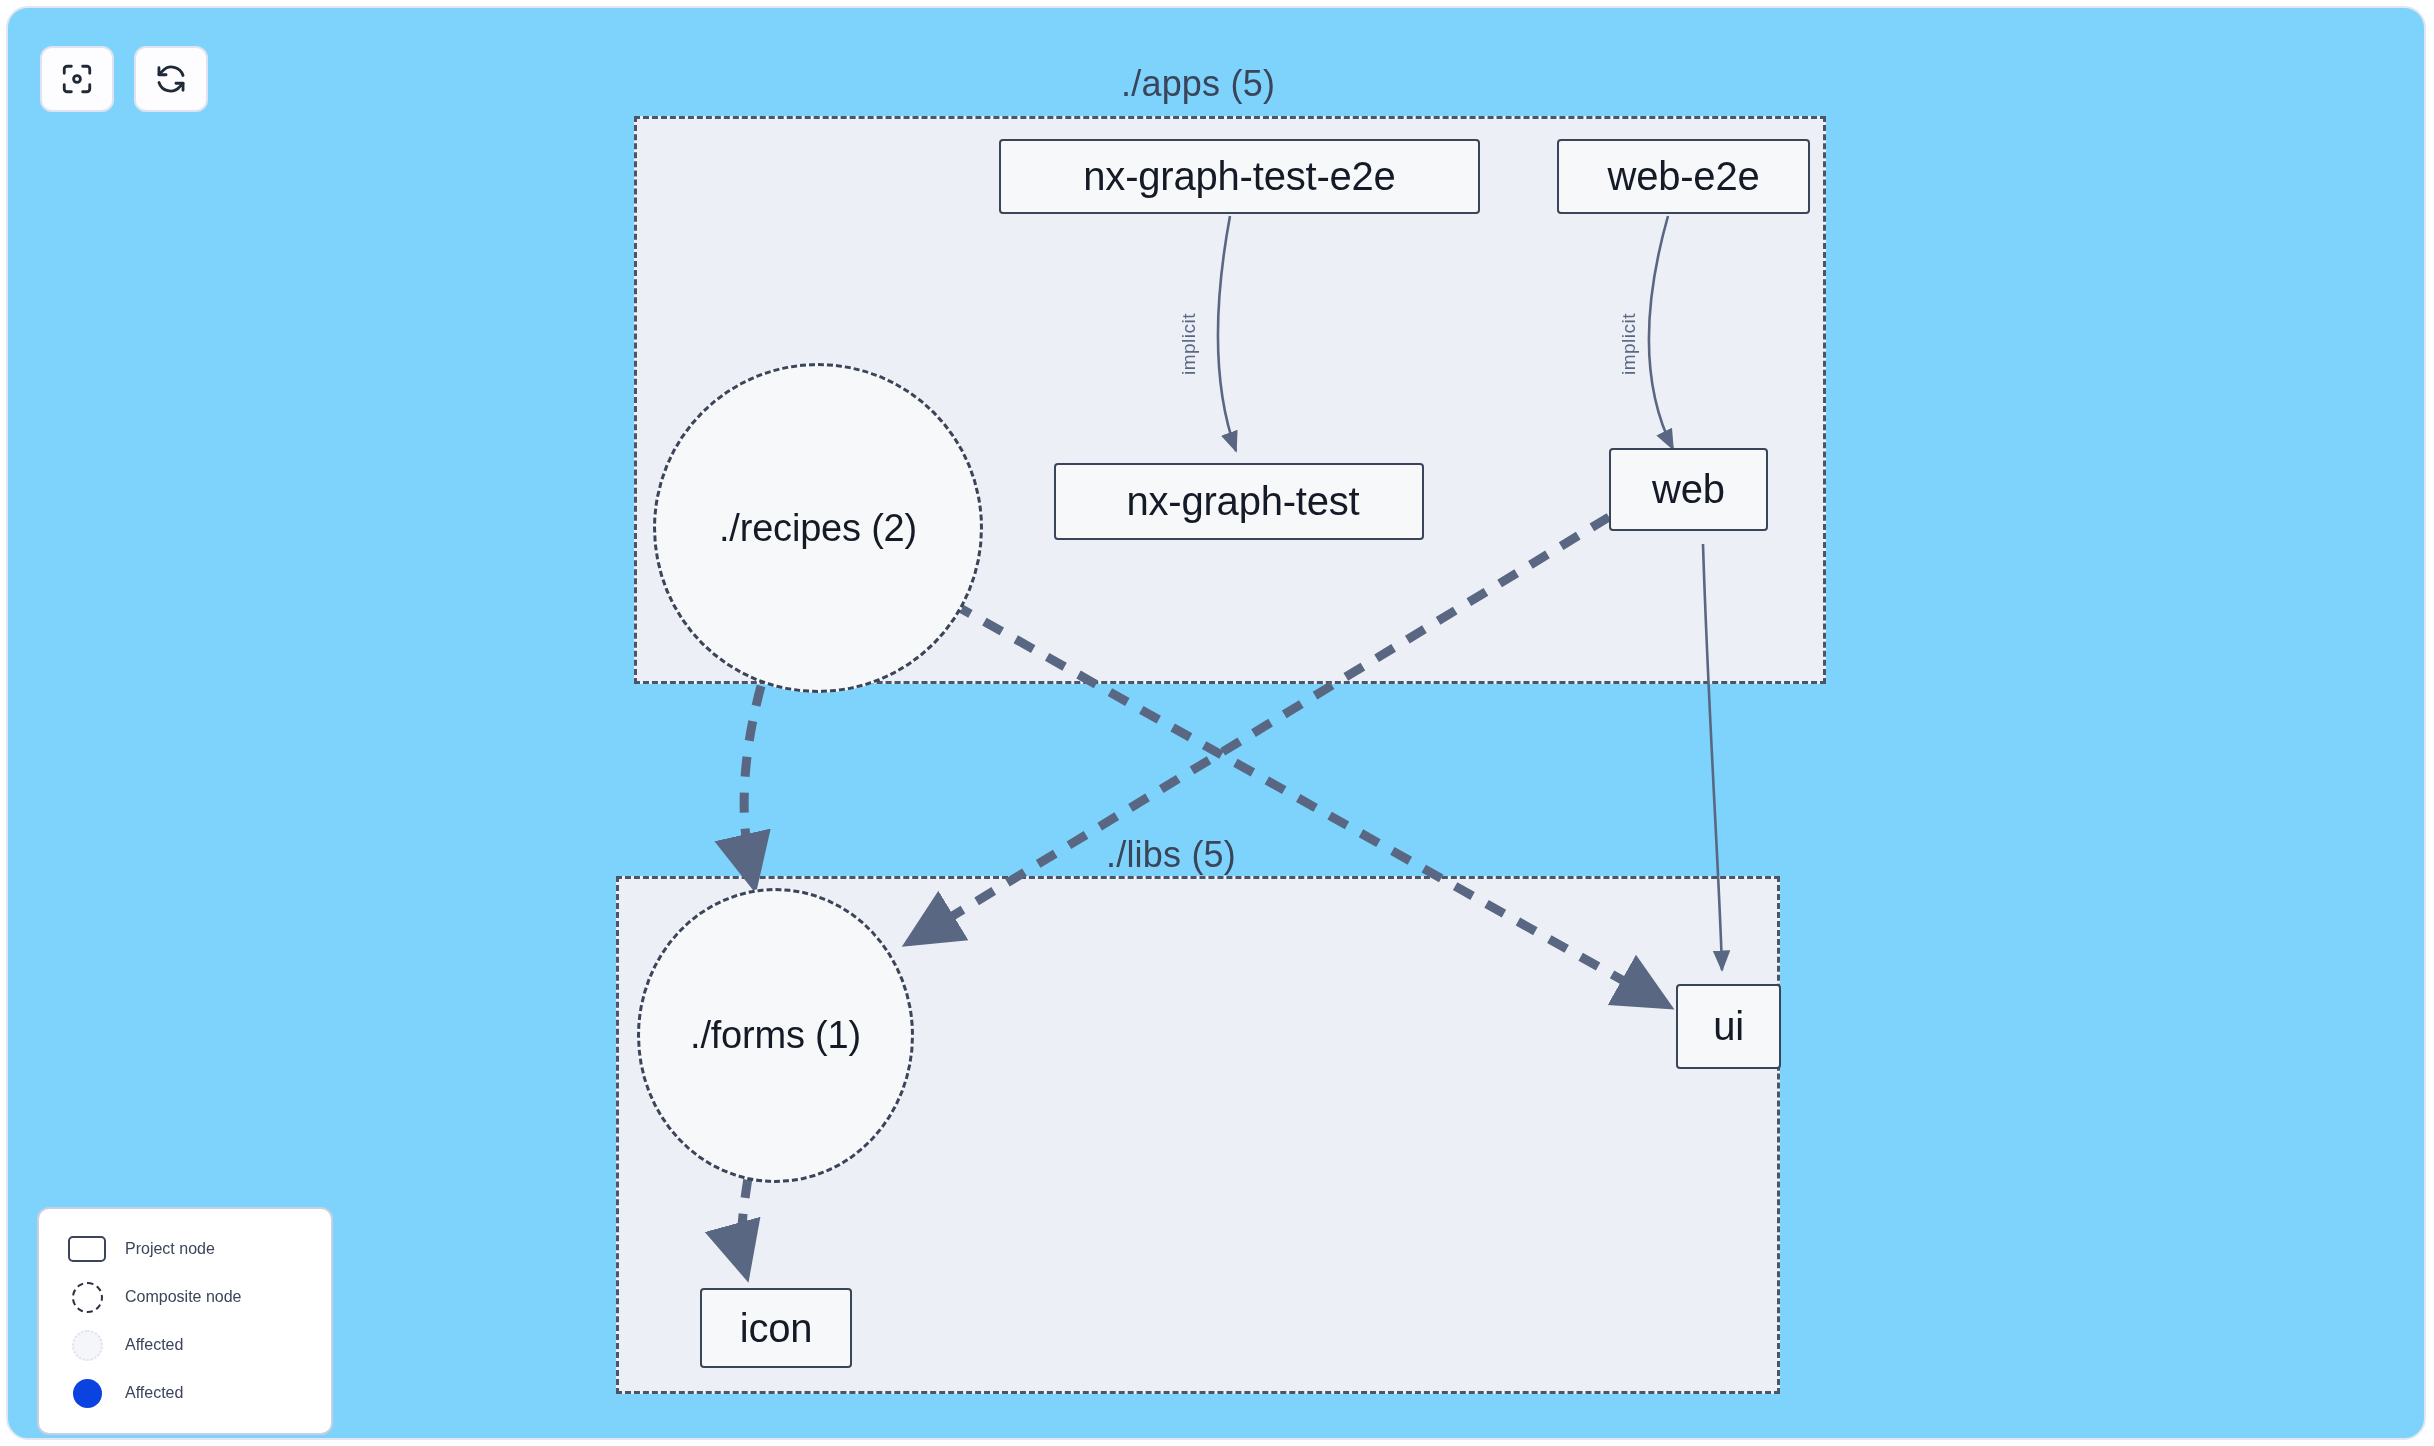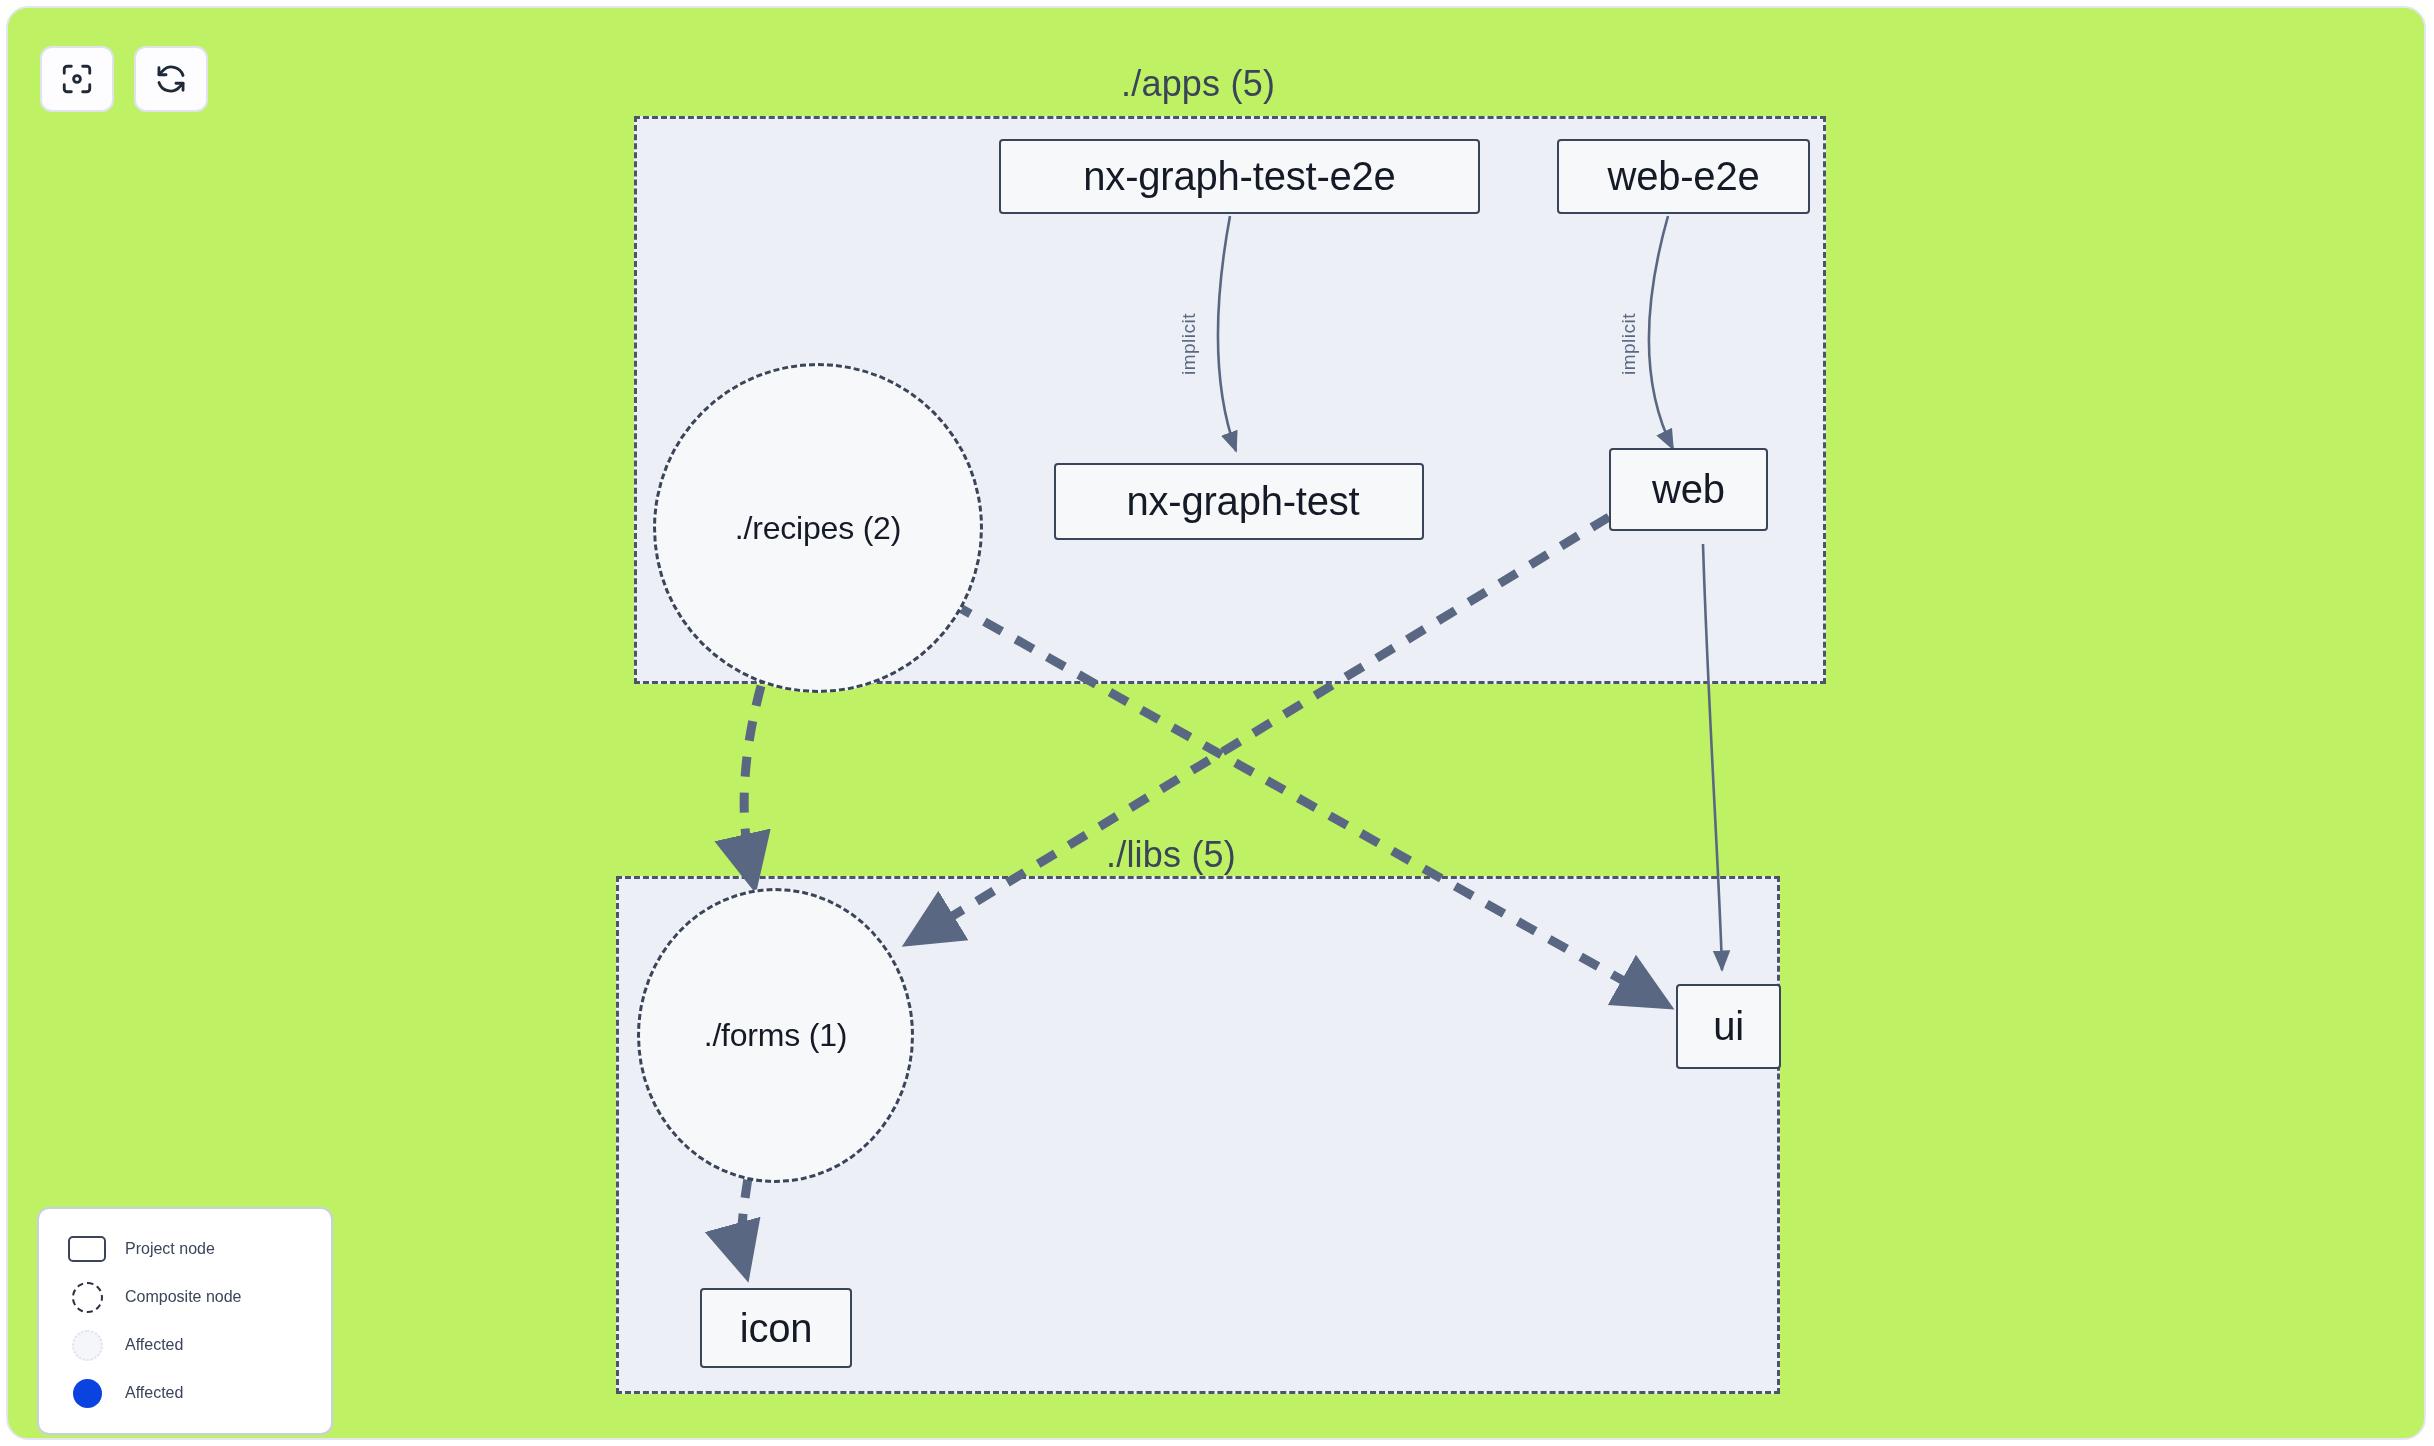--- a/index.html
+++ b/index.html
@@ -17,21 +17,21 @@
   }
   
   #panel {
     position: absolute;
     left: 6px;
     top: 6px;
     width: 2420px;
     height: 1434px;
     border: 2px solid #e3e6f0;
     border-radius: 22px;
-    background: #bef264;
+    background: #7dd3fc;
     box-sizing: border-box;
   }
   
   #toolbar {
     position: absolute;
     left: 32px;
     top: 38px;
     display: flex;
     gap: 20px;
   }
@@ -90,21 +90,21 @@
     background: #f7f8fa;
     border: 3px dashed #3b4559;
     border-radius: 50%;
   }
   .node-label {
     font-size: 40px;
     color: #141a26;
     white-space: nowrap;
     letter-spacing: -0.2px;
   }
-  .node.composite .node-label { font-size: 32px; }
+  .node.composite .node-label { font-size: 38px; }
 
   
   .edge-label {
     position: absolute;
     font-size: 19px;
     color: #5a6783;
     white-space: nowrap;
     transform-origin: 50% 50%;
     letter-spacing: 0.5px;
   }

